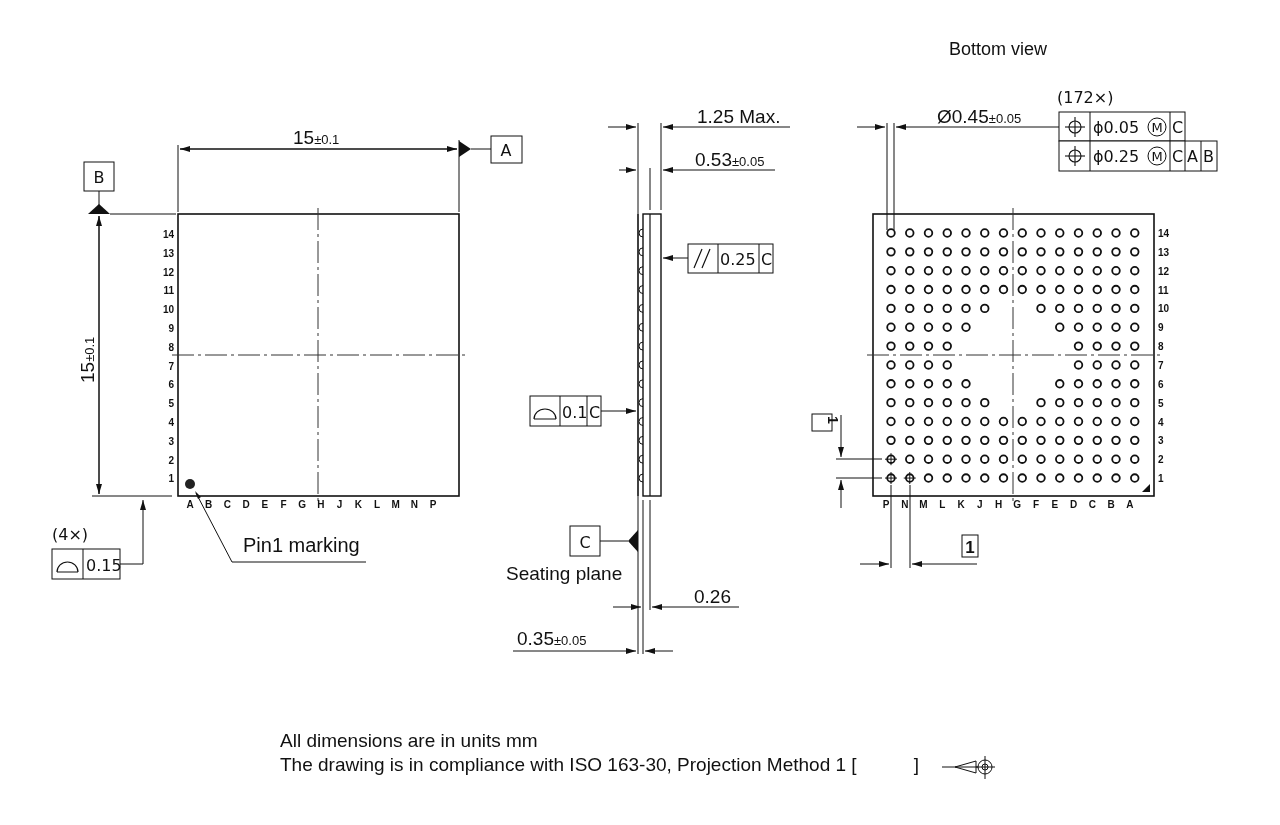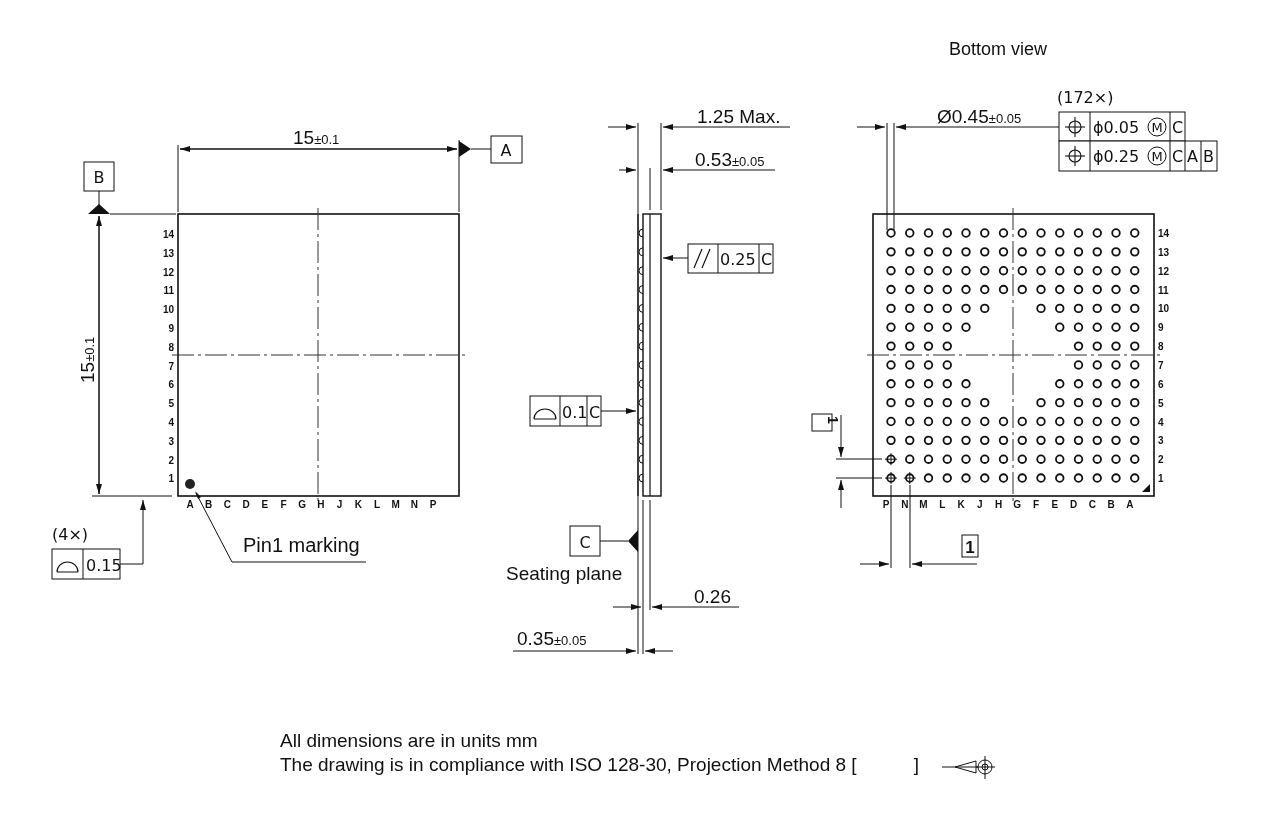--- a/index.html
+++ b/index.html
@@ -440,14 +440,14 @@
     <path d="M955,767 L976,761 L976,773 Z M942,767 L978,767"></path>
     <circle cx="985" cy="767" r="7"></circle>
       <circle cx="985" cy="767" r="3"></circle>
     <line x1="985" y1="756" x2="985" y2="779"></line>
       <line x1="976" y1="767" x2="995" y2="767"></line>
   </g>
 </svg>
 
 <div class="note" style="top:729px;">
   <div>All dimensions are in units mm</div>
-  <div><span>The drawing is in compliance with ISO 128-30, Projection Method 8 [</span><span style="display:inline-block;width:57px;"></span>]</div>
+  <div><span>The drawing is in compliance with ISO 163-30, Projection Method 1 [</span><span style="display:inline-block;width:57px;"></span>]</div>
 </div>
 
 </body></html>

